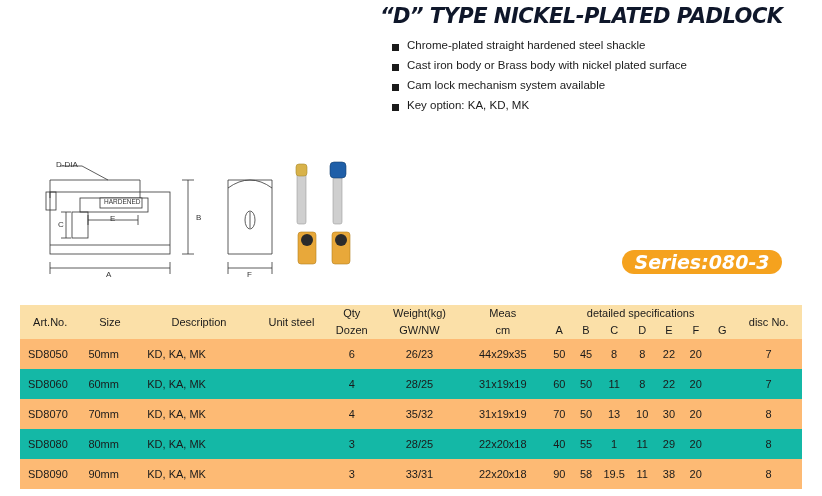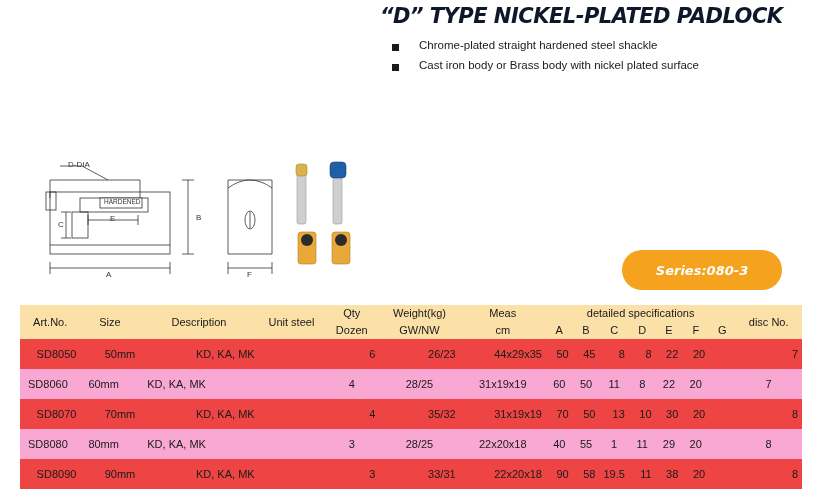--- a/index.html
+++ b/index.html
@@ -30,21 +30,20 @@
   .features {
     position: absolute;
     left: 392px;
     top: 38px;
     width: 420px;
   }
   .feature {
     display: flex;
     align-items: center;
     margin-bottom: 5px;
-    gap: 12px;
   }
   .bullet {
     width: 7px;
     height: 7px;
     background: #1a1a1a;
     margin-top: 4px;
     margin-right: 8px;
     flex: none;
   }
   .feature-text {
@@ -67,25 +66,25 @@
     color: #333;
     font-family: "Liberation Sans", sans-serif;
   }
 
   
   .series-badge {
     position: absolute;
     left: 622px;
     top: 250px;
     width: 160px;
-    height: 40px;
+    height: 24px;
     background: #f5a21e;
     border-radius: 20px;
     color: #ffffff;
-    font-size: 13px;
+    font-size: 19px;
     font-weight: bold;
     font-style: italic;
     display: flex;
     align-items: center;
     justify-content: center;
     font-family: "DejaVu Sans", sans-serif;
   }
 
   
   .table-wrap {
@@ -108,22 +107,22 @@
     vertical-align: middle;
   }
   thead .hdr-top { height: 16px; }
   thead .hdr-bot { height: 18px; padding-left: 7px; }
   tbody td {
     height: 30px;
     padding: 2px 4px;
     text-align: center;
     vertical-align: middle;
   }
-  tbody tr.even td { background: #ef4444; text-align: right; }
-  tbody tr.odd td { background: #f9a8d4; }
+  tbody tr.even td { background: #fdba74; }
+  tbody tr.odd td { background: #14b8a6; }
   td.left { text-align: left; padding-left: 8px; }
   .spec-group { font-size: 11px; }
 
   .col-art   { width: 62px; }
   .col-size  { width: 62px; }
   .col-desc  { width: 130px; }
   .col-unit  { width: 72px; }
   .col-qty   { width: 58px; }
   .col-wt    { width: 84px; }
   .col-meas  { width: 92px; }
@@ -137,20 +136,28 @@
 
 <div class="features">
   <div class="feature">
     <span class="bullet"></span>
     <span class="feature-text">Chrome-plated straight hardened steel shackle</span>
   </div>
   <div class="feature">
     <span class="bullet"></span>
     <span class="feature-text">Cast iron body or Brass body with nickel plated surface</span>
   </div>
+  <div class="feature">
+    <span class="bullet"></span>
+    <span class="feature-text">Cam lock mechanism system available</span>
+  </div>
+  <div class="feature">
+    <span class="bullet"></span>
+    <span class="feature-text">Key option: KA, KD, MK</span>
+  </div>
 </div>
 
 <div class="drawing">
   <svg width="350" height="135" viewBox="0 0 350 135">
 
     <g stroke="#333" fill="none" stroke-width="0.8">
 
       <path d="M 30 48 L 30 30 L 120 30 L 120 48"></path>
       <rect x="26" y="42" width="10" height="18"></rect>
 
@@ -191,21 +198,21 @@
       <rect x="277" y="22" width="9" height="52" rx="2" fill="#cfcfcf" stroke="#9a9a9a" stroke-width="0.6"></rect>
       <rect x="276" y="14" width="11" height="12" rx="3" fill="#d8b24a" stroke="#a98c2d" stroke-width="0.6"></rect>
       <rect x="313" y="22" width="9" height="52" rx="2" fill="#cfcfcf" stroke="#9a9a9a" stroke-width="0.6"></rect>
       <rect x="310" y="12" width="16" height="16" rx="4" fill="#1f5fa8" stroke="#14406f" stroke-width="0.6"></rect>
       <rect x="278" y="82" width="18" height="32" rx="3" fill="#e8a83a" stroke="#b4801f" stroke-width="0.6"></rect>
       <circle cx="287" cy="90" r="6" fill="#2b2b2b"></circle>
       <rect x="312" y="82" width="18" height="32" rx="3" fill="#e8a83a" stroke="#b4801f" stroke-width="0.6"></rect>
       <circle cx="321" cy="90" r="6" fill="#2b2b2b"></circle>
     </g>
   </svg>
-  <span class="dlabel" style="left:48px; top:10px;">D-DIA</span>
+  <span class="dlabel" style="left:36px; top:10px;">D-DIA</span>
   <span class="dlabel" style="left:84px; top:48px; font-size:6.5px;">HARDENED</span>
   <span class="dlabel" style="left:86px; top:120px;">A</span>
   <span class="dlabel" style="left:176px; top:63px;">B</span>
   <span class="dlabel" style="left:38px; top:70px;">C</span>
   <span class="dlabel" style="left:90px; top:64px;">E</span>
   <span class="dlabel" style="left:227px; top:120px;">F</span>
 </div>
 
 <div class="series-badge">Series:080-3</div>
 

